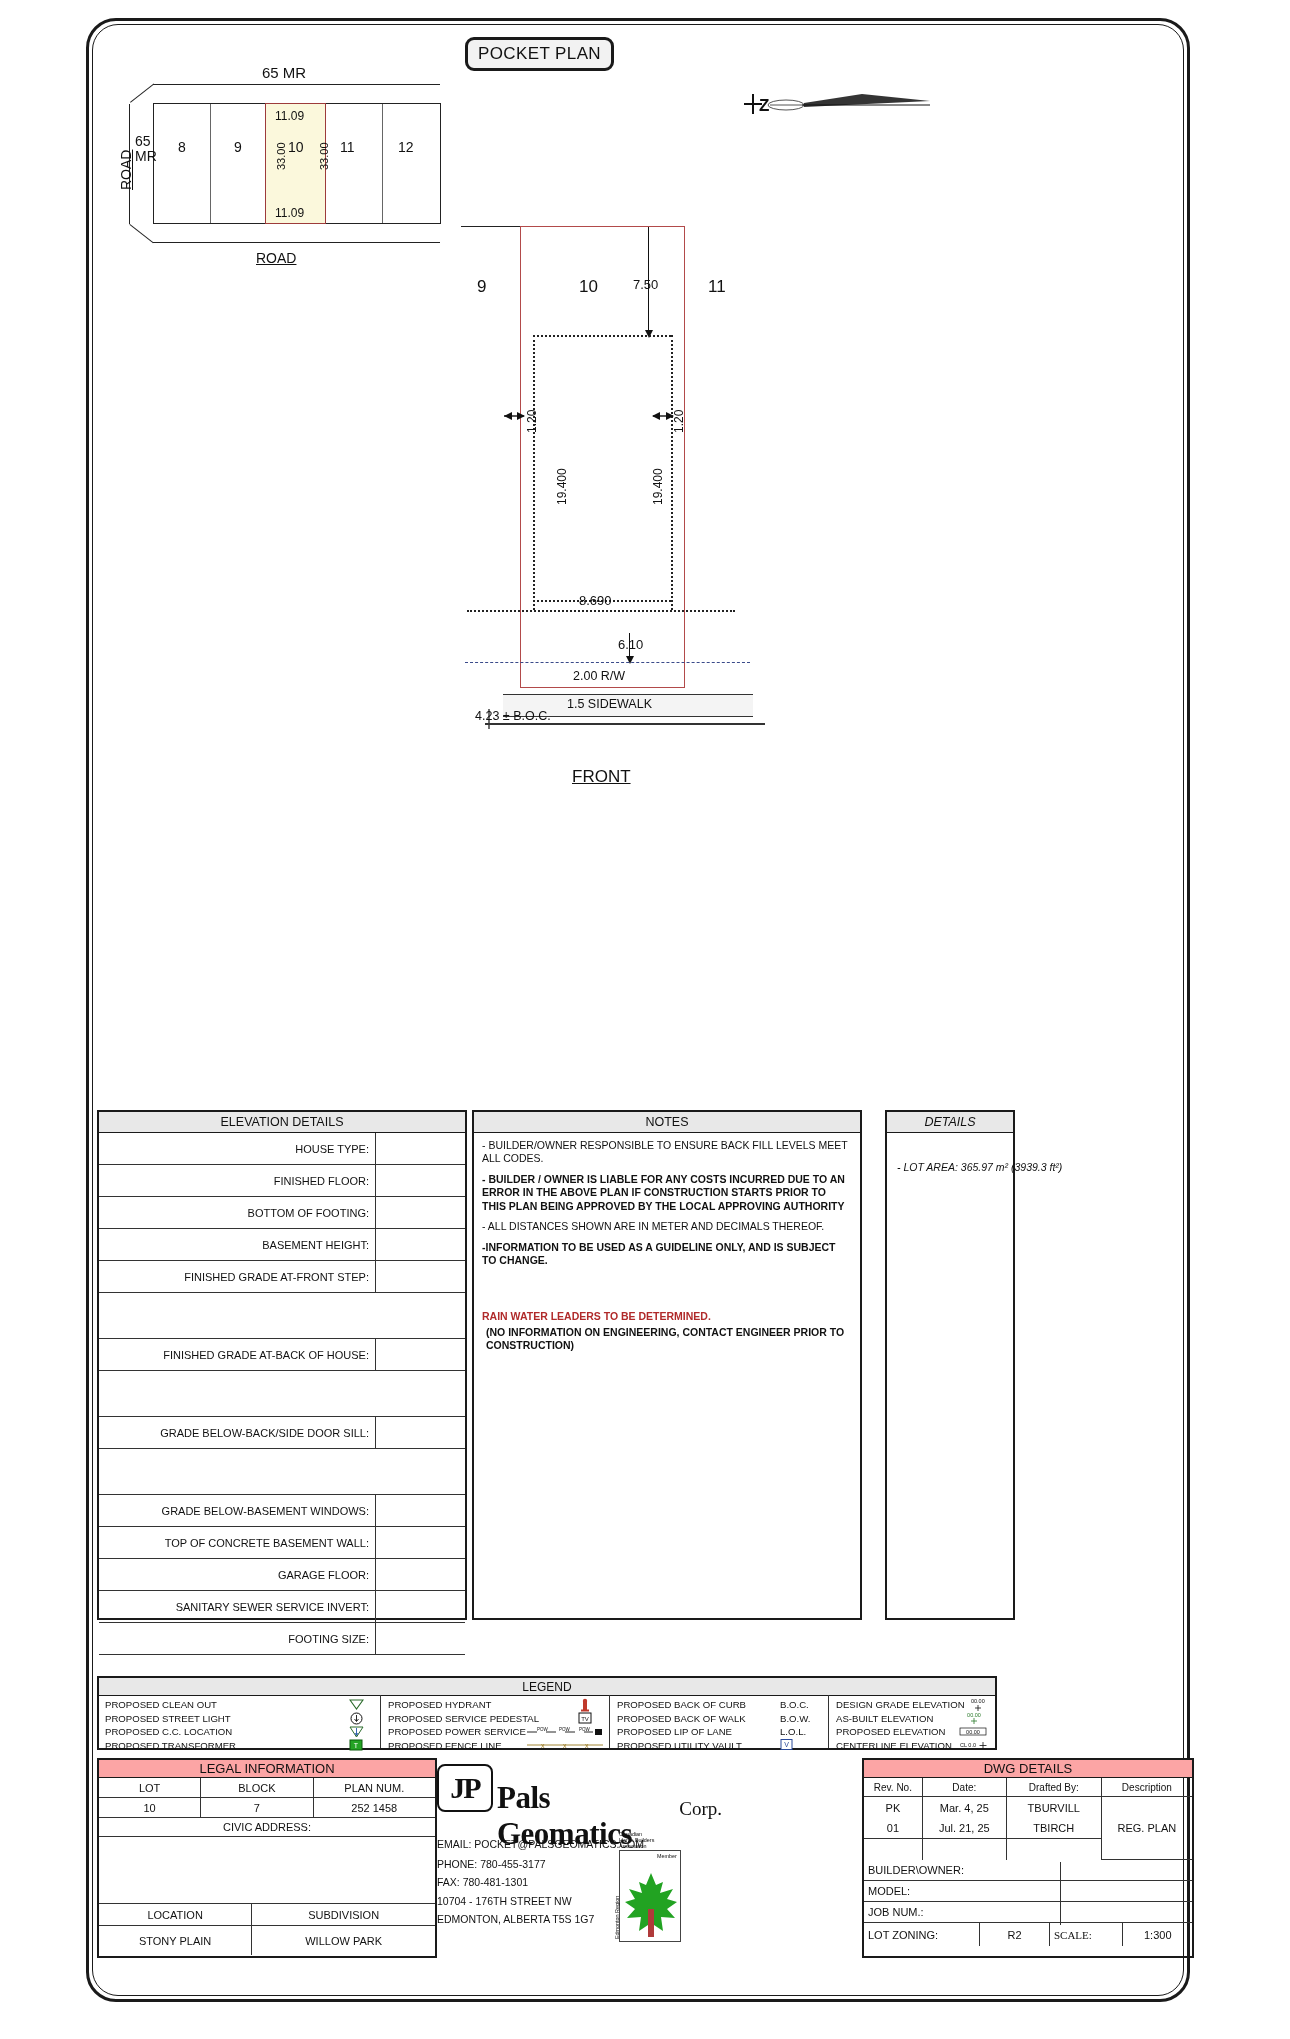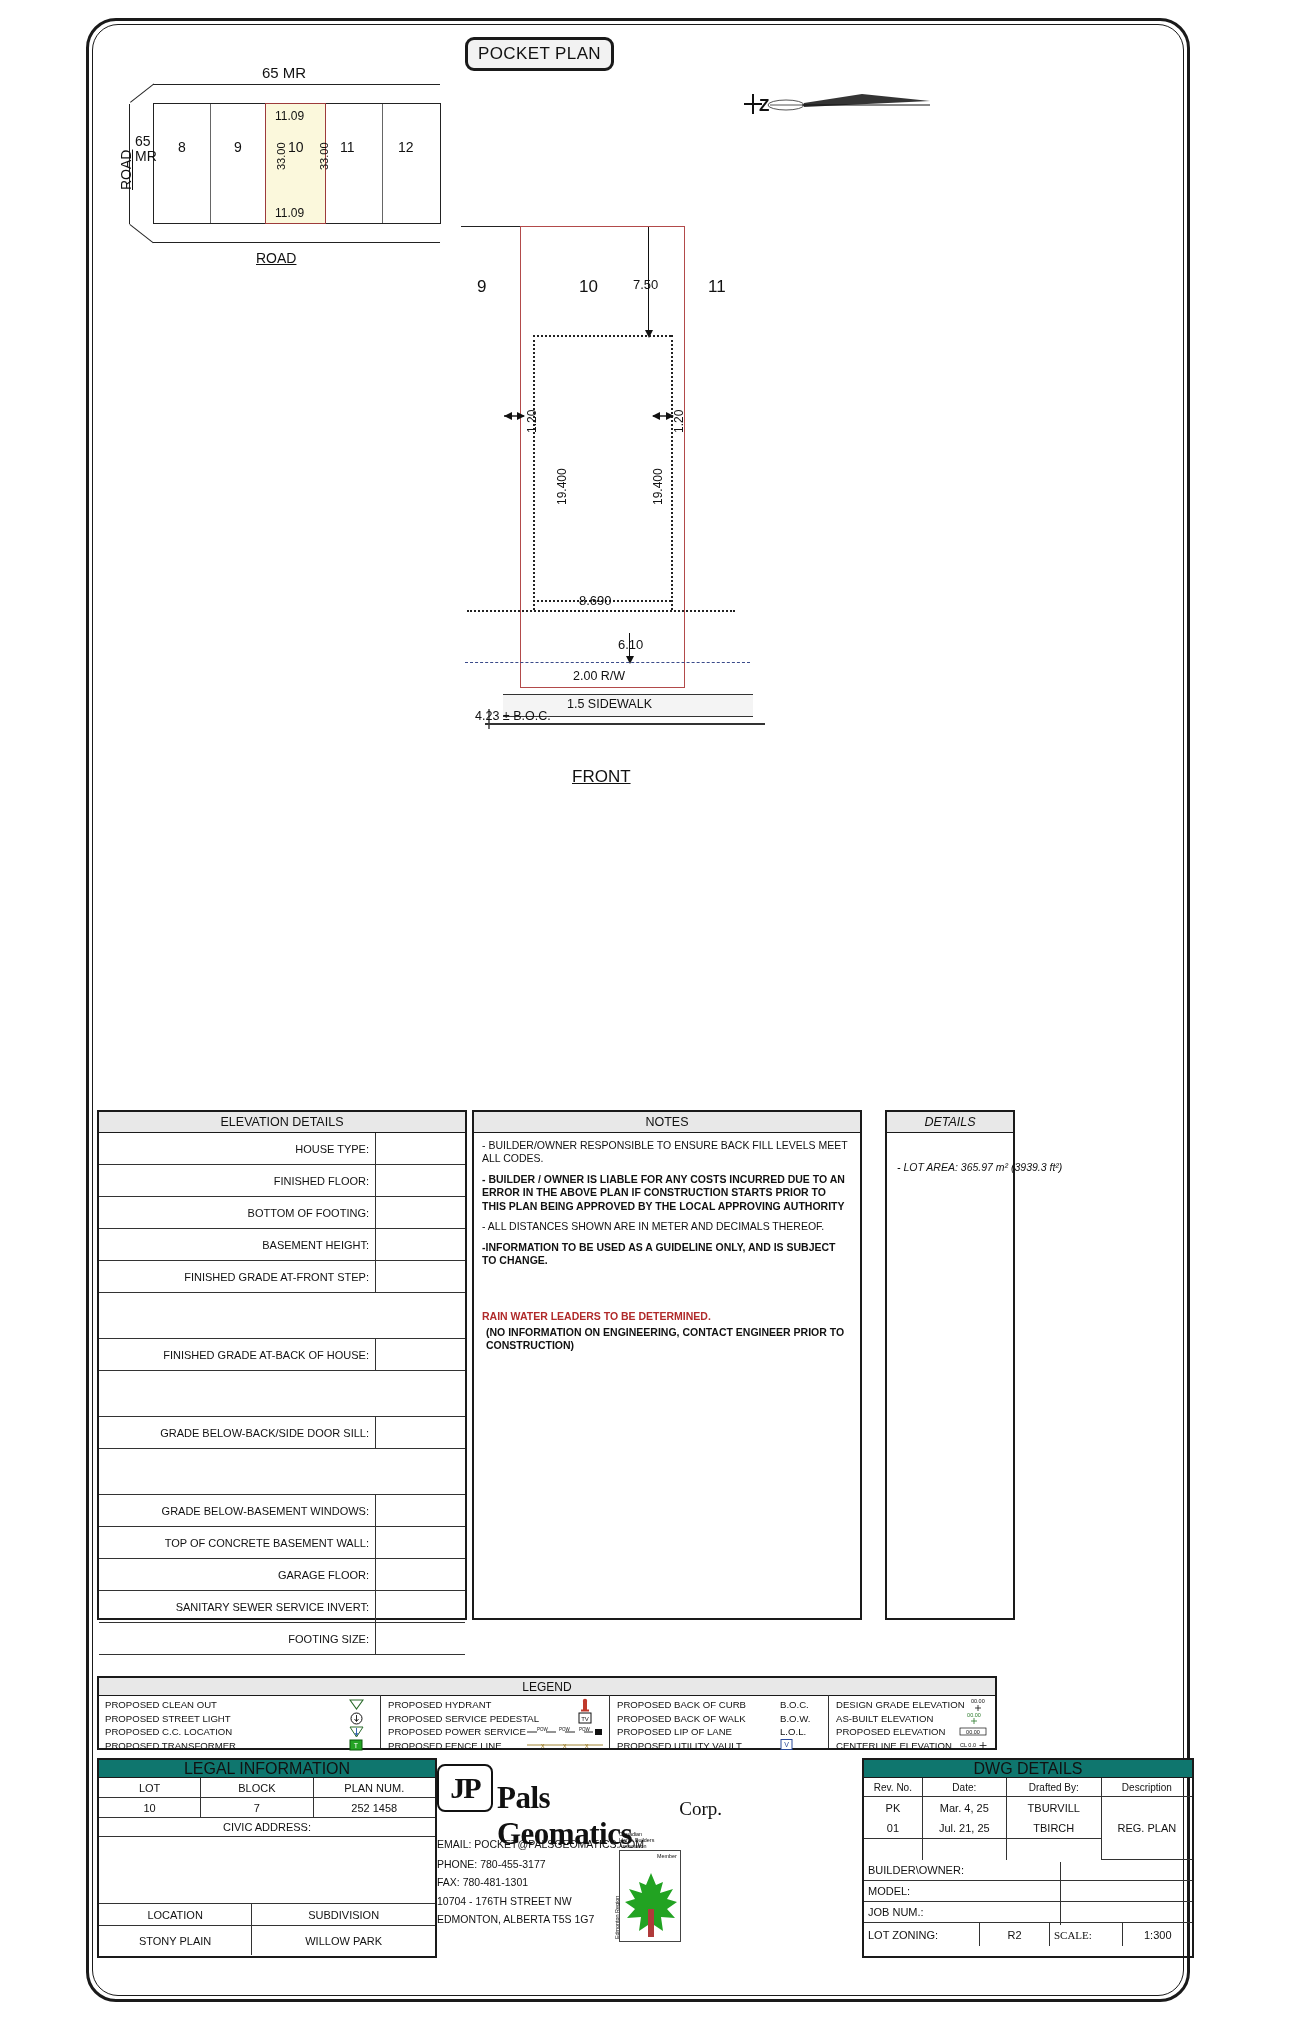--- a/index.html
+++ b/index.html
@@ -69,22 +69,22 @@
   #legend-hd{height:17px;background:#e8e8e8;border-bottom:1.5px solid #1a1a1a;
              display:flex;align-items:center;justify-content:center;font-size:12px;}
   .lg-col{position:absolute;top:17px;bottom:0;box-sizing:border-box;padding:3px 4px 0 6px;}
   .lg-line{display:flex;align-items:center;height:13.5px;font-size:9.6px;white-space:nowrap;}
   .lg-line .t{flex:1;}
   .lg-sym{width:40px;display:flex;align-items:center;justify-content:center;}
   .lg-abbr{width:44px;font-size:9.6px;}
 
   
   .tb{position:absolute;border:2px solid #1a1a1a;box-sizing:border-box;}
-  .tb-hd{height:17px;background:#0f766e;border-bottom:1.5px solid #1a1a1a;
-         display:flex;align-items:center;justify-content:center;font-size:16px;}
+  .tb-hd{height:17px;background:#fca5a5;border-bottom:1.5px solid #1a1a1a;
+         display:flex;align-items:center;justify-content:center;font-size:13px;}
   .g-cell{box-sizing:border-box;display:flex;align-items:center;justify-content:center;
           font-size:11px;border-right:1px solid #333;border-bottom:1px solid #333;}
   .g-cell.last{border-right:none;text-align:right;}
   .g-cell.nb{border-bottom:none;}
   .lft{justify-content:flex-start;padding-left:4px;}
 
   #company{position:absolute;left:437px;top:1758px;width:230px;height:200px;}
   #jp-logo{position:absolute;left:0;top:6px;width:52px;height:44px;
            border:2.5px solid #111;border-radius:8px;display:flex;align-items:center;
            justify-content:center;font-family:"Liberation Serif",serif;

